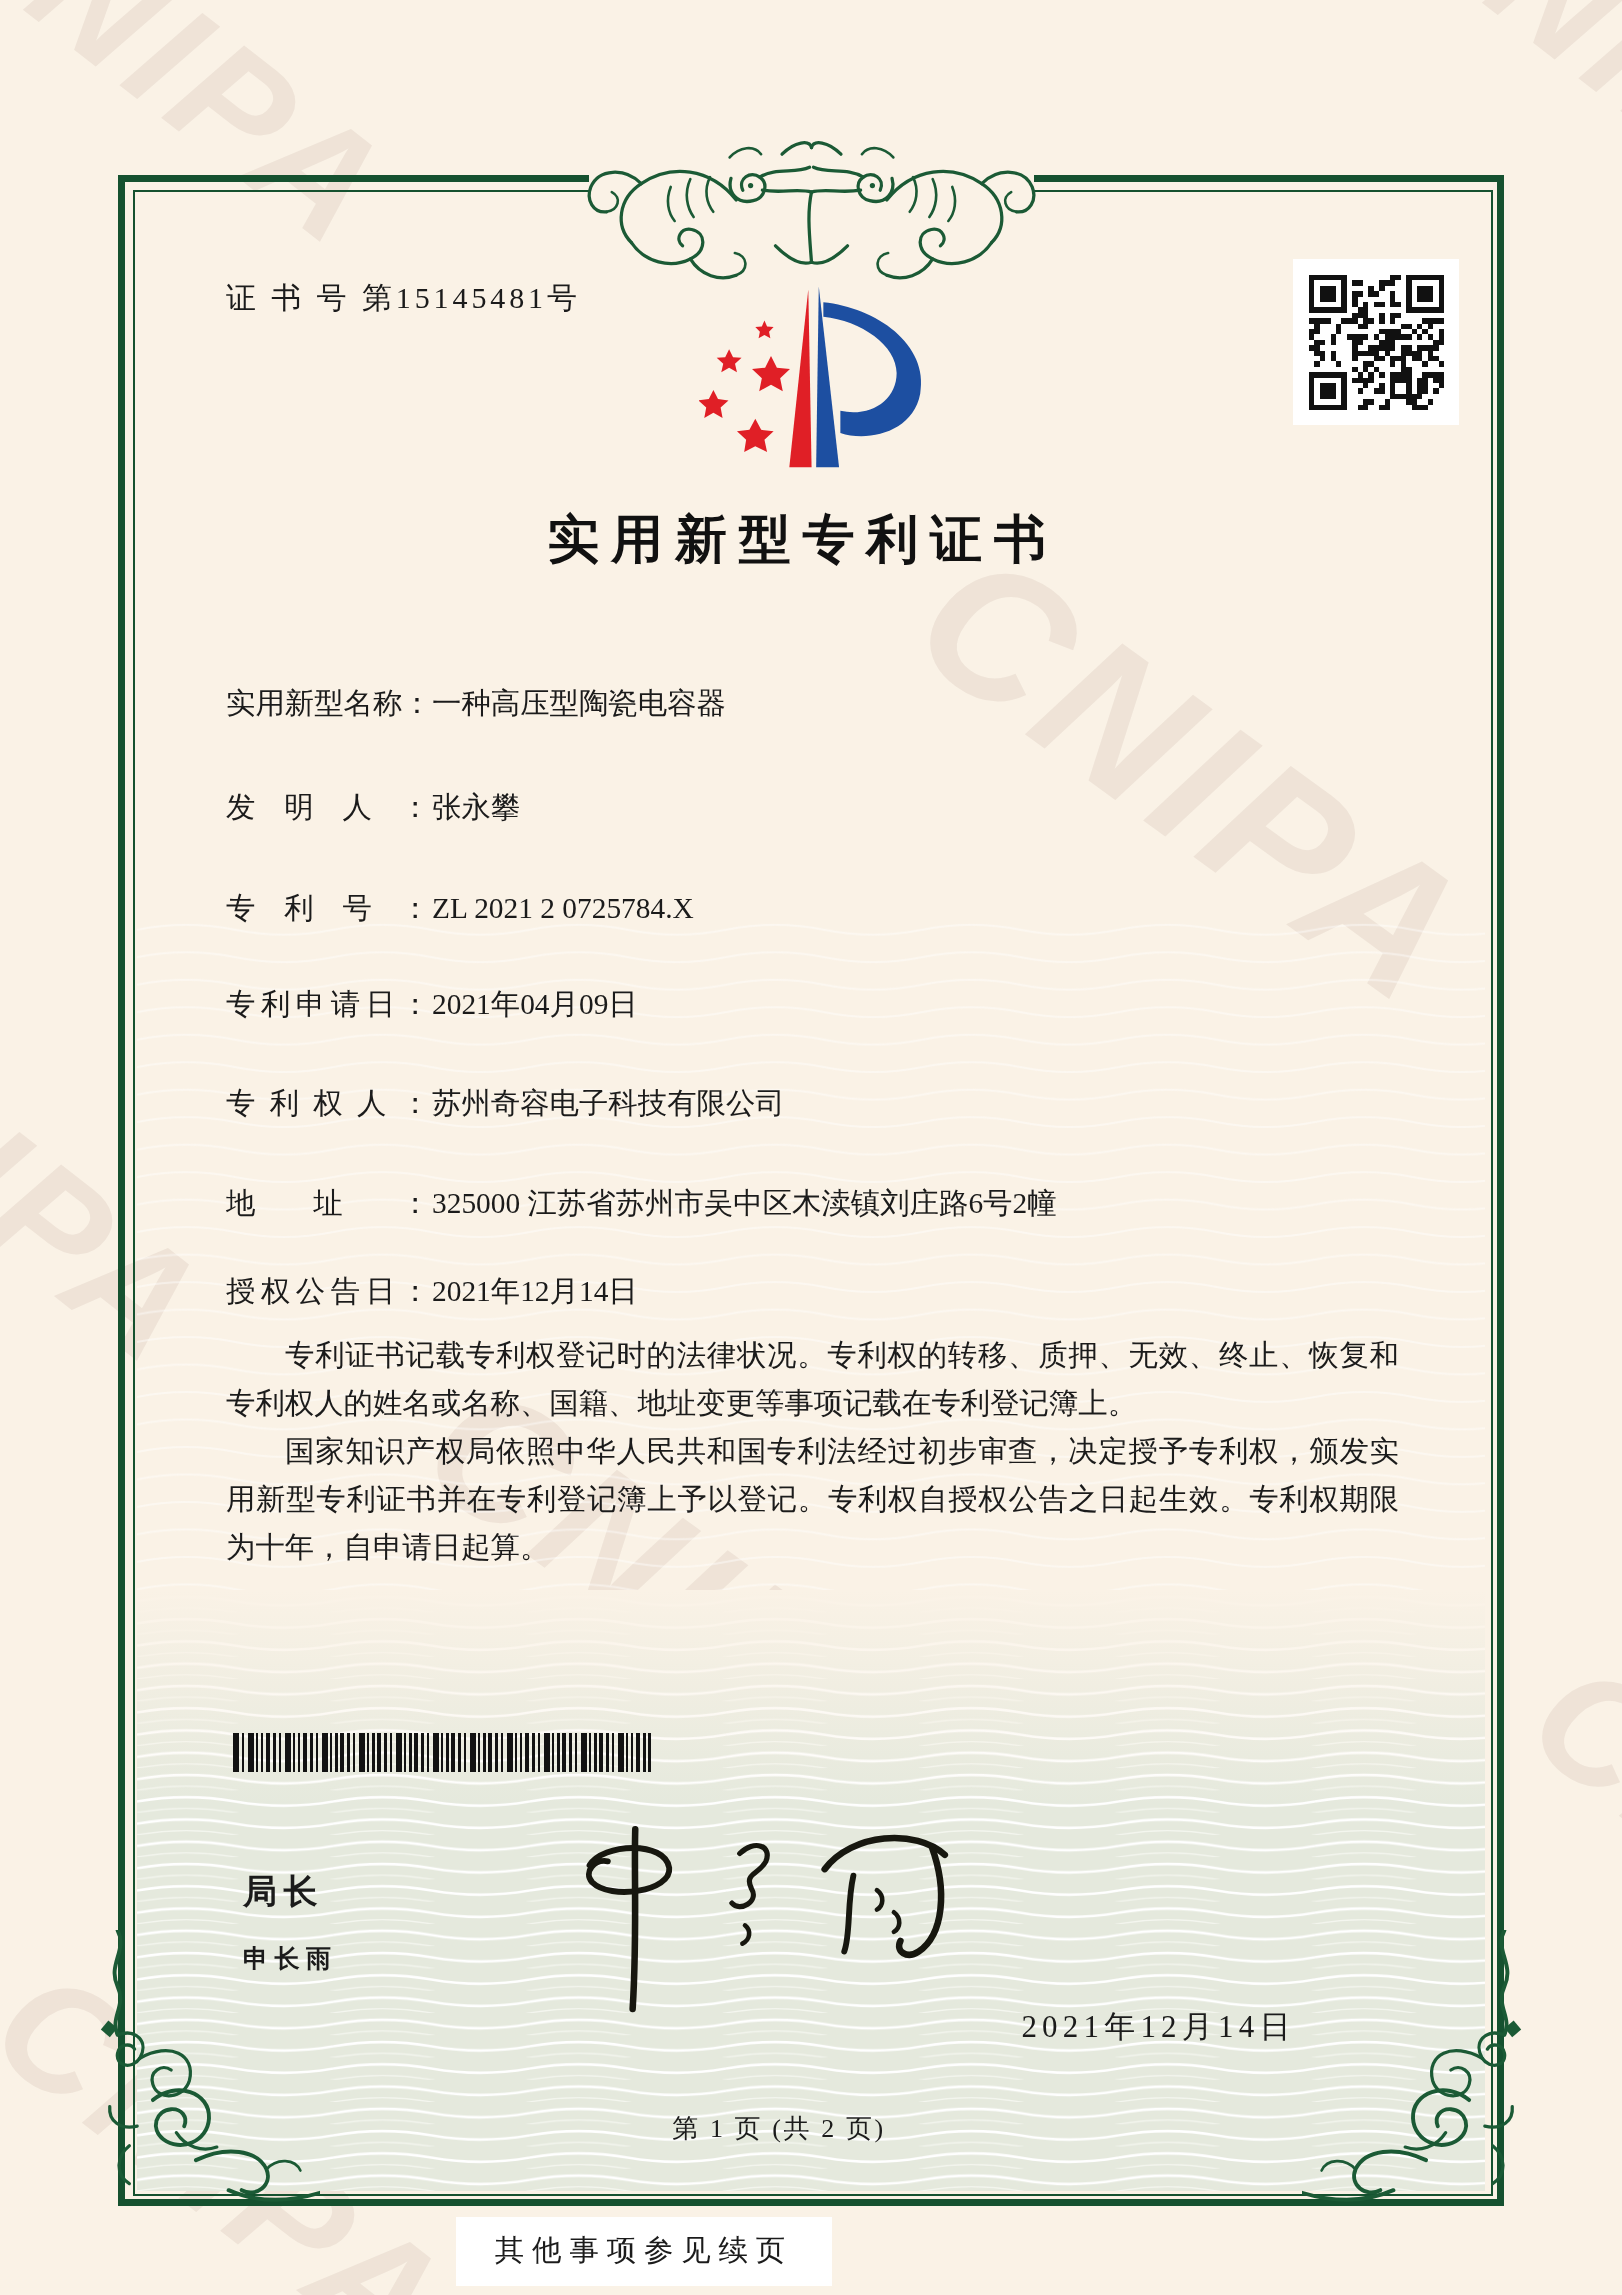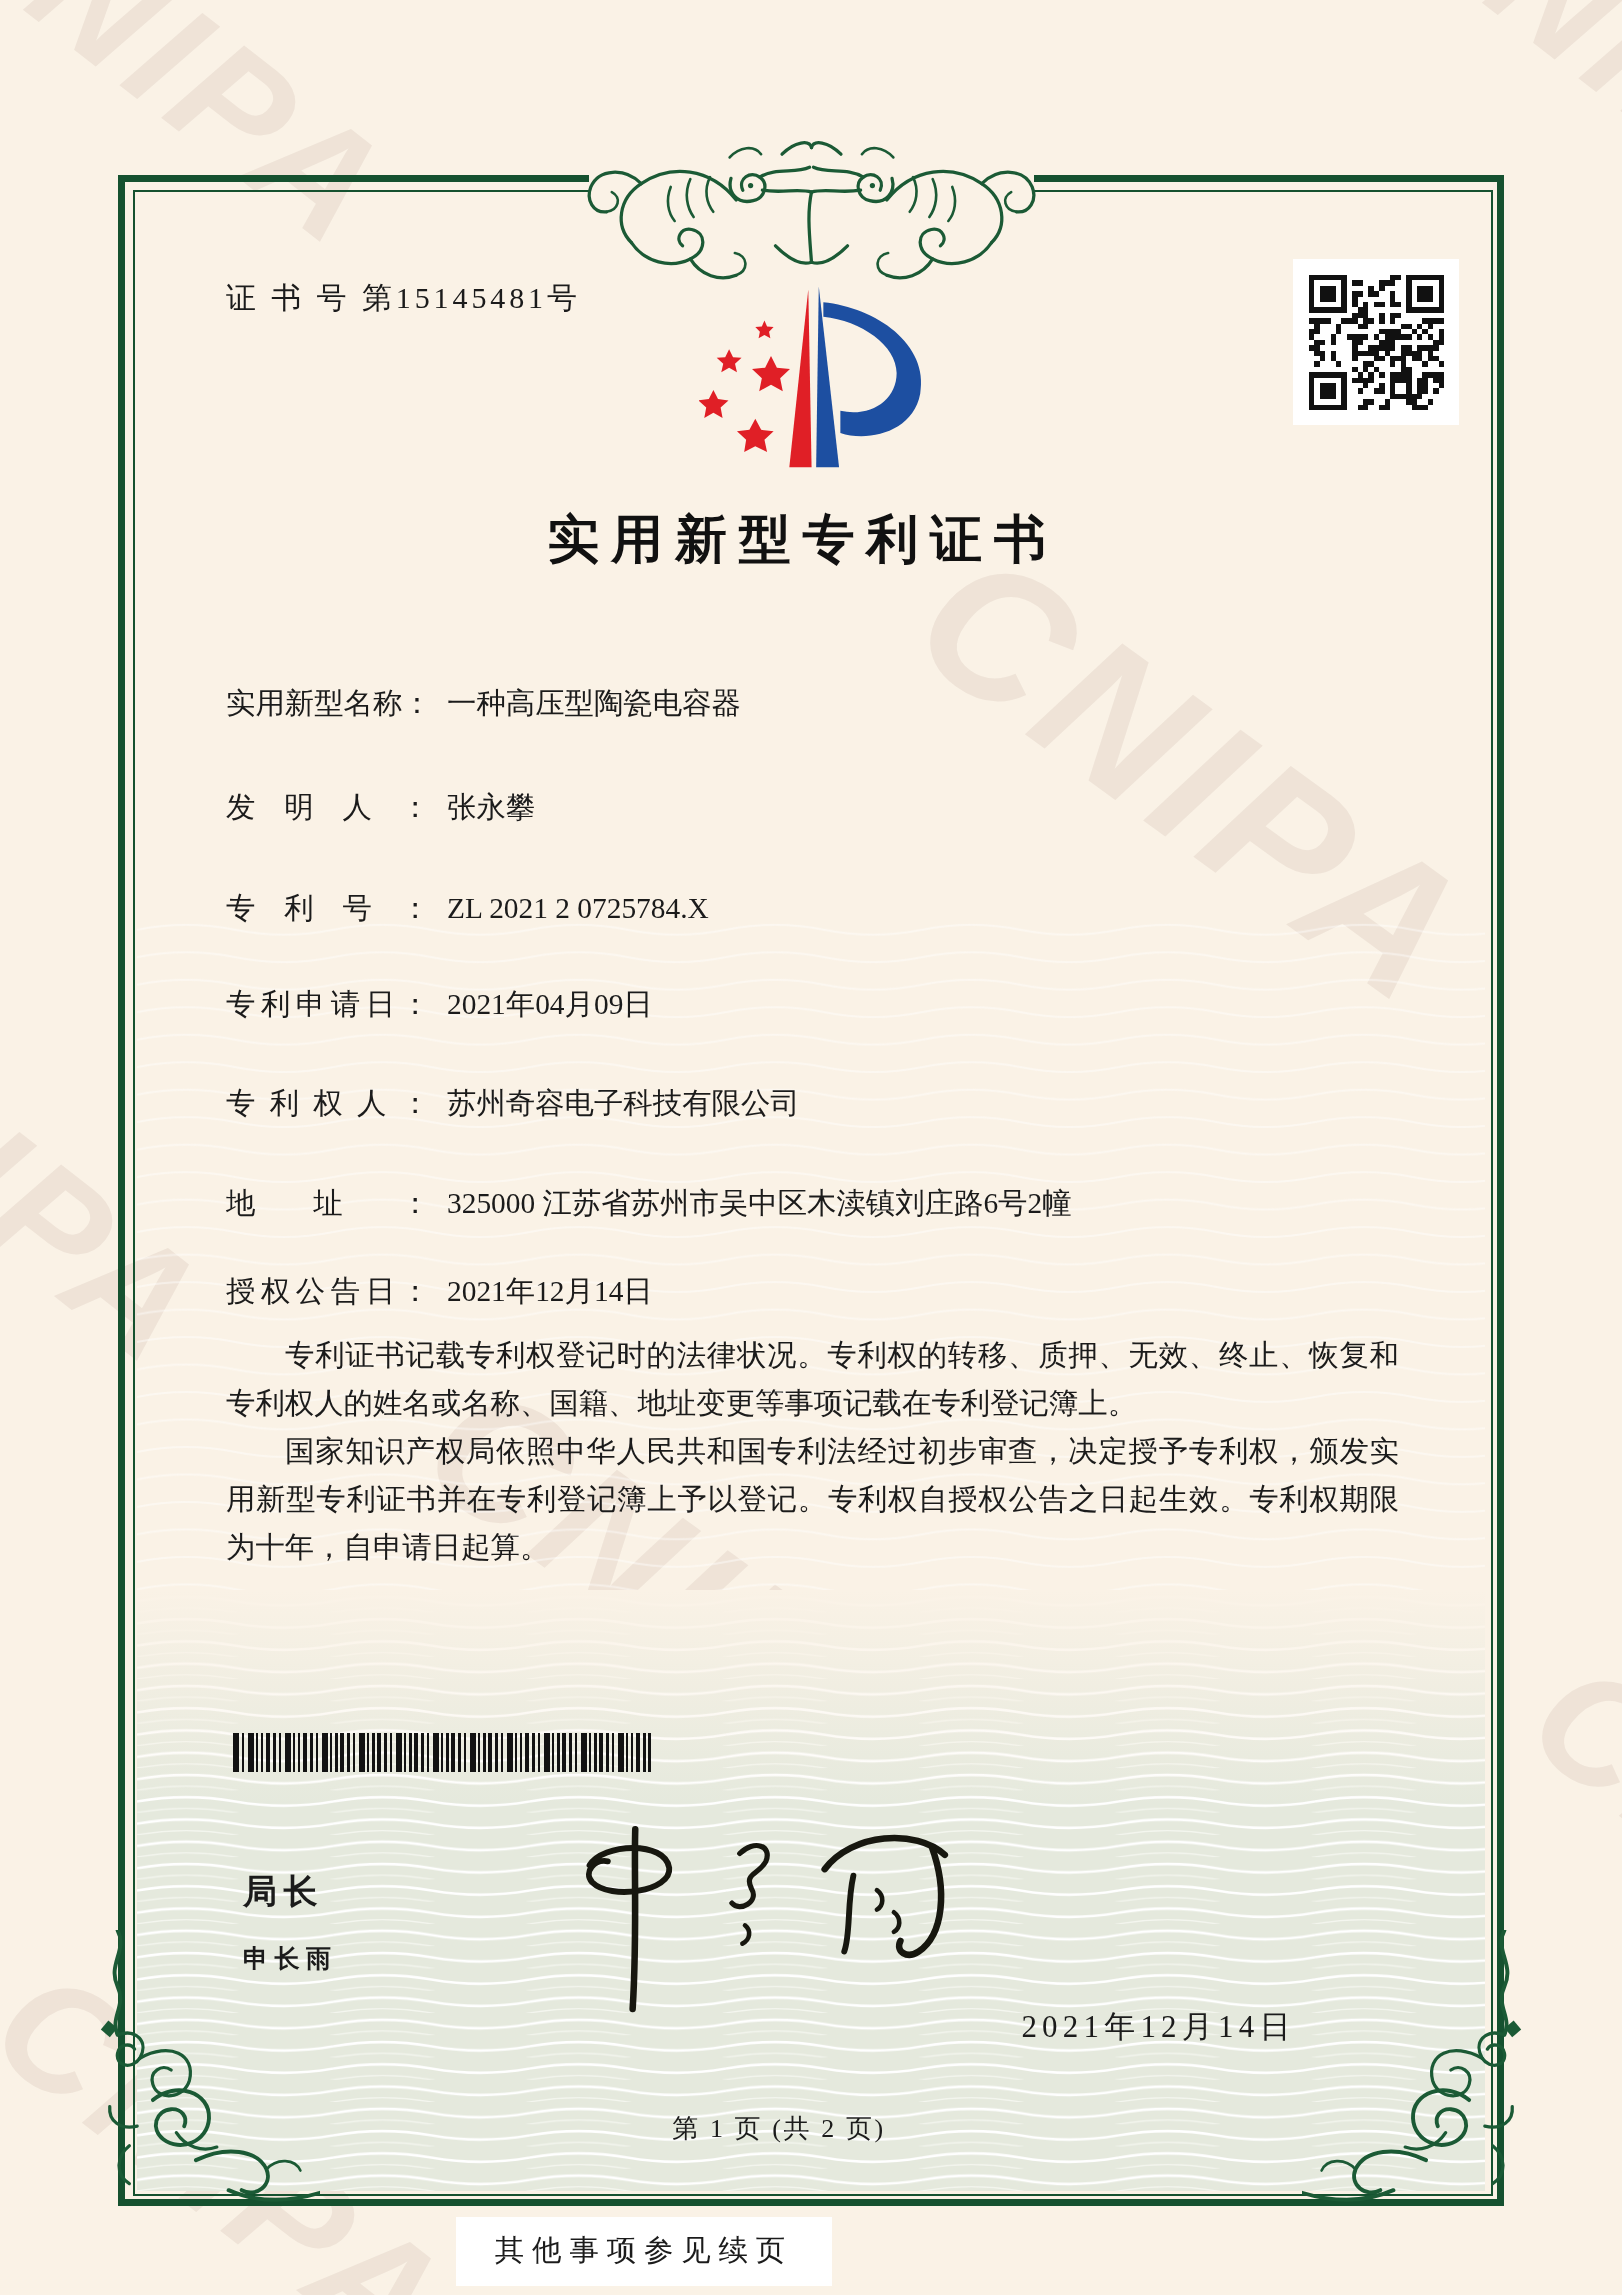--- a/index.html
+++ b/index.html
@@ -28,21 +28,21 @@
   .cert-no{position:absolute;left:226px;top:278px;font-size:30px;letter-spacing:3.9px;}
   .logo{position:absolute;left:699px;top:280px;width:233px;height:195px;}
   .qr-box{position:absolute;left:1293px;top:259px;width:166px;height:166px;background:#fff;}
   .qr-box svg{position:absolute;left:15.7px;top:15.7px;width:135px;height:135px;}
   .title{position:absolute;left:0;top:505px;width:1605px;text-align:center;
          font-size:52px;font-weight:bold;letter-spacing:11.8px;color:#111;}
 
   
   .frow{position:absolute;left:226px;width:1178px;font-size:29.4px;white-space:nowrap;}
   .flabel{display:inline-block;width:204px;text-align:justify;text-align-last:justify;vertical-align:baseline;}
-  .fvalue{margin-left:17px;}
+  .fvalue{margin-left:2px;}
   .grant-right{position:absolute;left:615px;top:0;}
 
   
   .bodytext{position:absolute;left:226px;top:1331px;width:1173px;font-size:29.4px;
             line-height:48px;text-align:justify;}
   .bodytext p{margin:0;text-indent:59px;}
 
   
   .barcode{position:absolute;left:233px;top:1733px;width:412px;height:39px;
      border-left:3.9px solid #121212;border-right:3.9px solid #121212;

